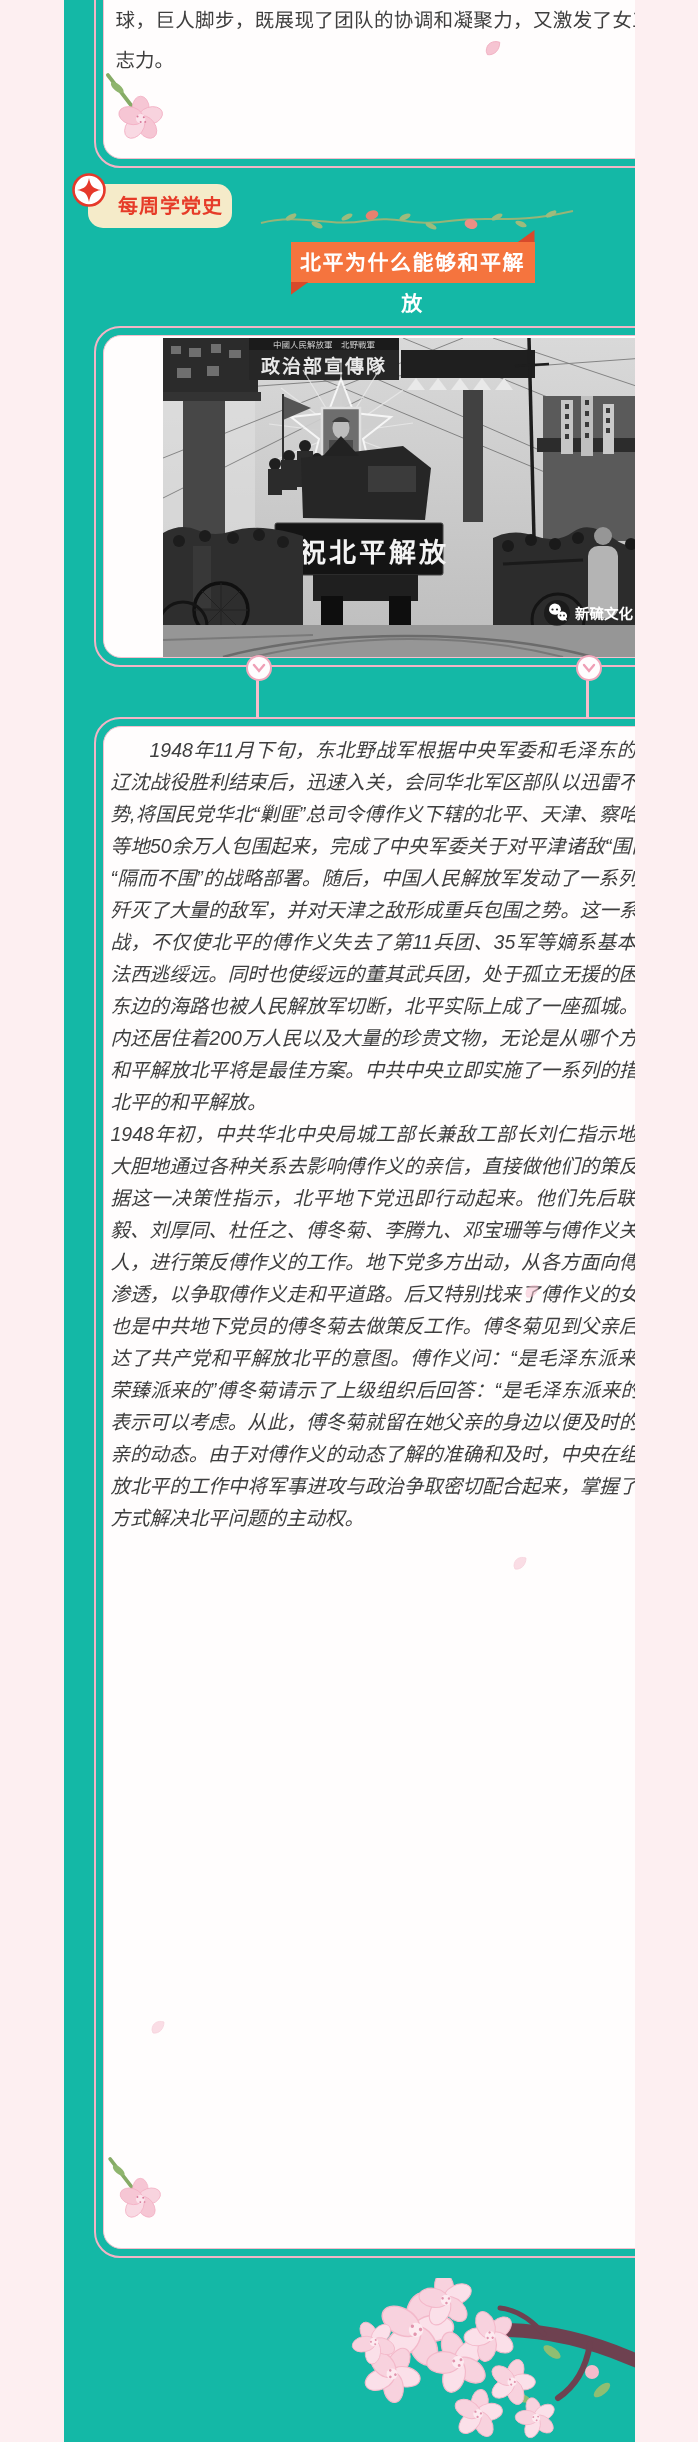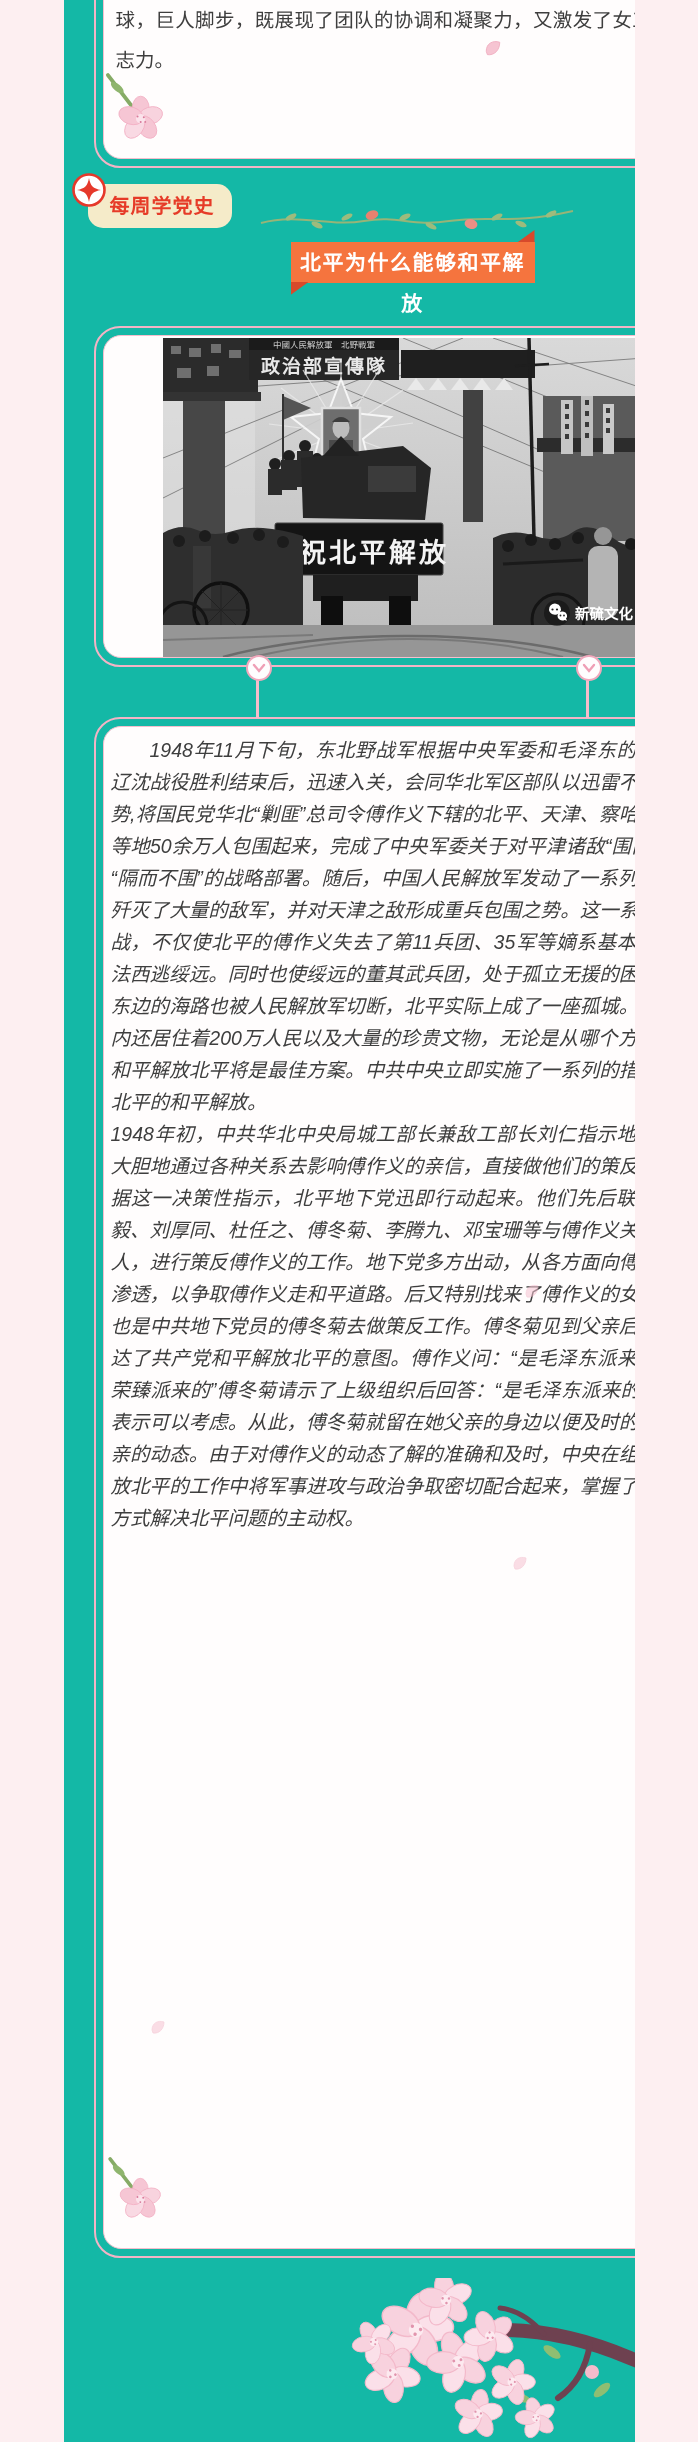--- a/index.html
+++ b/index.html
@@ -8,21 +8,21 @@
   
   .card{position:absolute;border:2px solid #f3b4c5;border-radius:26px;}
   .card-inner{position:absolute;left:7px;right:7px;top:7px;bottom:7px;
               border:1.5px solid #f5bfcd;border-radius:18px;background:#fffdfd;}
   .intro-text{position:absolute;left:12px;right:12px;top:56px;margin:0;
               font-size:19.5px;line-height:40px;color:#3e3e3e;text-align:justify;}
   
   .badge{position:absolute;left:24px;top:184px;width:144px;height:44px;background:#f5ebc9;
          border-radius:15px;}
   .badge span{display:block;padding-left:22px;line-height:44px;font-size:20px;
-              font-weight:bold;color:#e63b28;letter-spacing:1px;}
+              font-weight:bold;color:#e63b28;letter-spacing:1px;text-align:center;}
   .diamond{position:absolute;left:7px;top:172px;z-index:3;}
   
   .ribbon{position:absolute;left:227px;top:230px;width:244px;height:67px;}
   .ribbon-main{position:absolute;left:0;top:12px;width:244px;height:41px;background:#f5743e;
                color:#fff;font-weight:bold;font-size:21px;text-align:center;line-height:41px;
                letter-spacing:1.5px;}
   .fold-tr{position:absolute;right:0;top:0;width:18px;height:13px;background:#d8492b;
            clip-path:polygon(0 100%,100% 100%,100% 0);}
   .fold-bl{position:absolute;left:0;top:52px;width:18px;height:13px;background:#d8492b;
            clip-path:polygon(0 0,100% 0,0 100%);}

